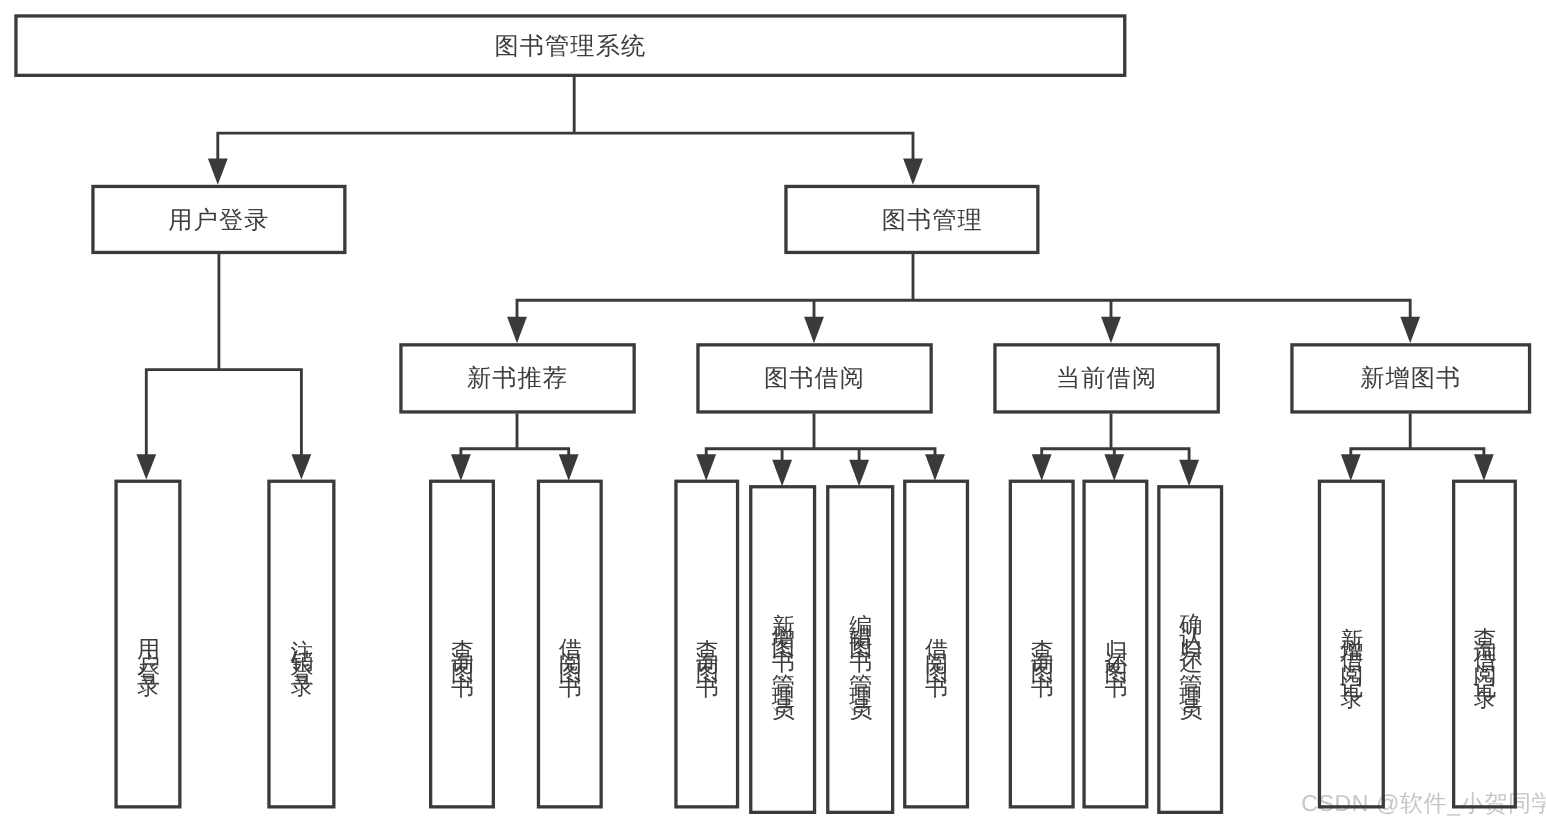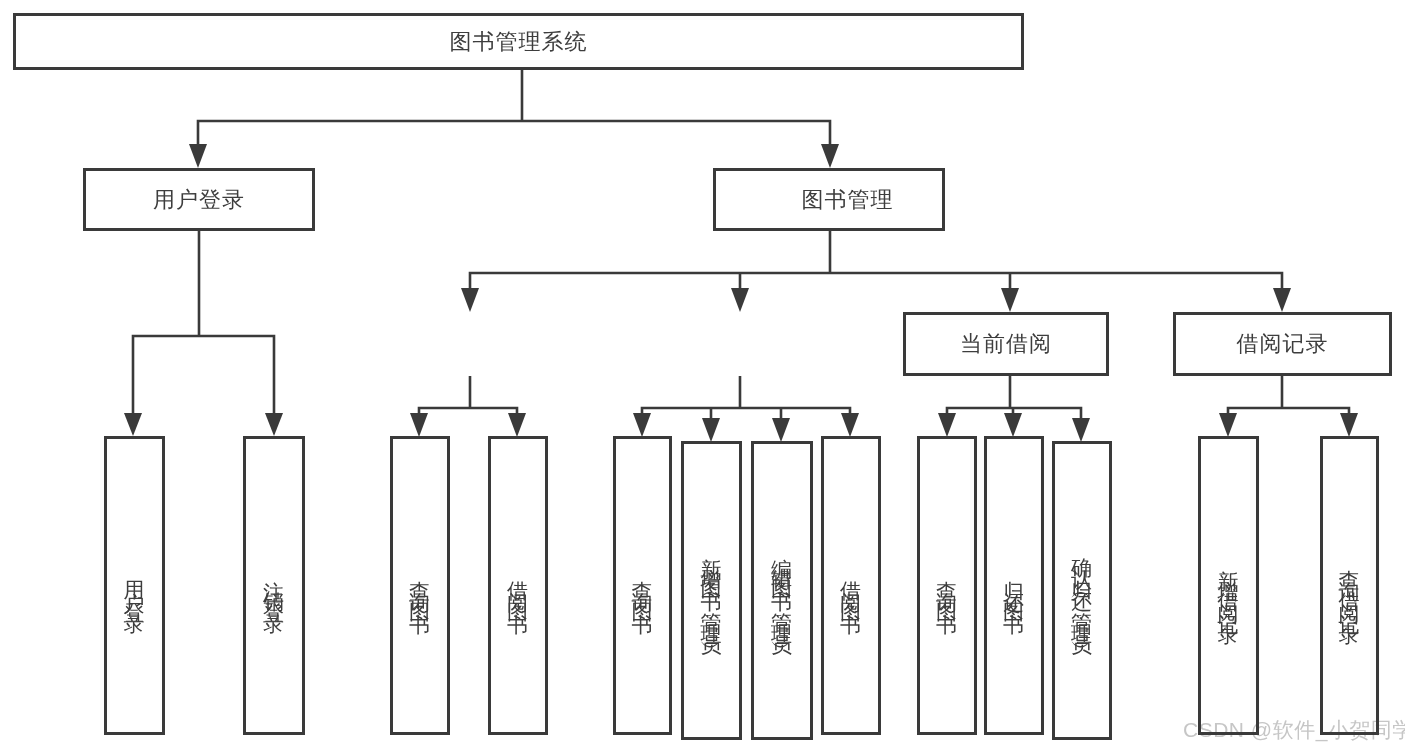--- a/index.html
+++ b/index.html
@@ -19,20 +19,21 @@
   }
   .box {
     position: absolute;
     box-sizing: border-box;
     border: 3px solid var(--line);
     background: transparent;
     display: flex;
     align-items: center;
     justify-content: center;
     z-index: 2;
+    font-family: Liberation Serif, serif;
   }
   .hlabel {
     font-size: 22px;
     color: var(--text);
     letter-spacing: 1px;
     white-space: nowrap;
   }
   .vlabel {
     writing-mode: vertical-lr;
     text-orientation: mixed;
@@ -105,25 +106,31 @@
     <span class="hlabel">图书管理系统</span>
   </div>
 
   <div class="box" style="left:83px; top:168px; width:232px; height:63px;">
     <span class="hlabel">用户登录</span>
   </div>
   <div class="box" style="left:713px; top:168px; width:232px; height:63px;padding-left:37px;">
     <span class="hlabel">图书管理</span>
   </div>
 
+  <div class="box" style="left:363px; top:312px; width:215px; height:64px;">
+    <span class="hlabel">新书推荐</span>
+  </div>
+  <div class="box" style="left:633px; top:312px; width:215px; height:64px;">
+    <span class="hlabel">图书借阅</span>
+  </div>
   <div class="box" style="left:903px; top:312px; width:206px; height:64px;">
     <span class="hlabel">当前借阅</span>
   </div>
   <div class="box" style="left:1173px; top:312px; width:219px; height:64px;">
-    <span class="hlabel">借阅记录</span>
+    <span class="hlabel">新增图书</span>
   </div>
 
   <div class="box" style="left:104px; top:436px; width:61px; height:299px;">
     <span class="vlabel">用户登录</span>
   </div>
   <div class="box" style="left:243px; top:436px; width:62px; height:299px;">
     <span class="vlabel">注销登录</span>
   </div>
 
   <div class="box" style="left:390px; top:436px; width:60px; height:299px;">

